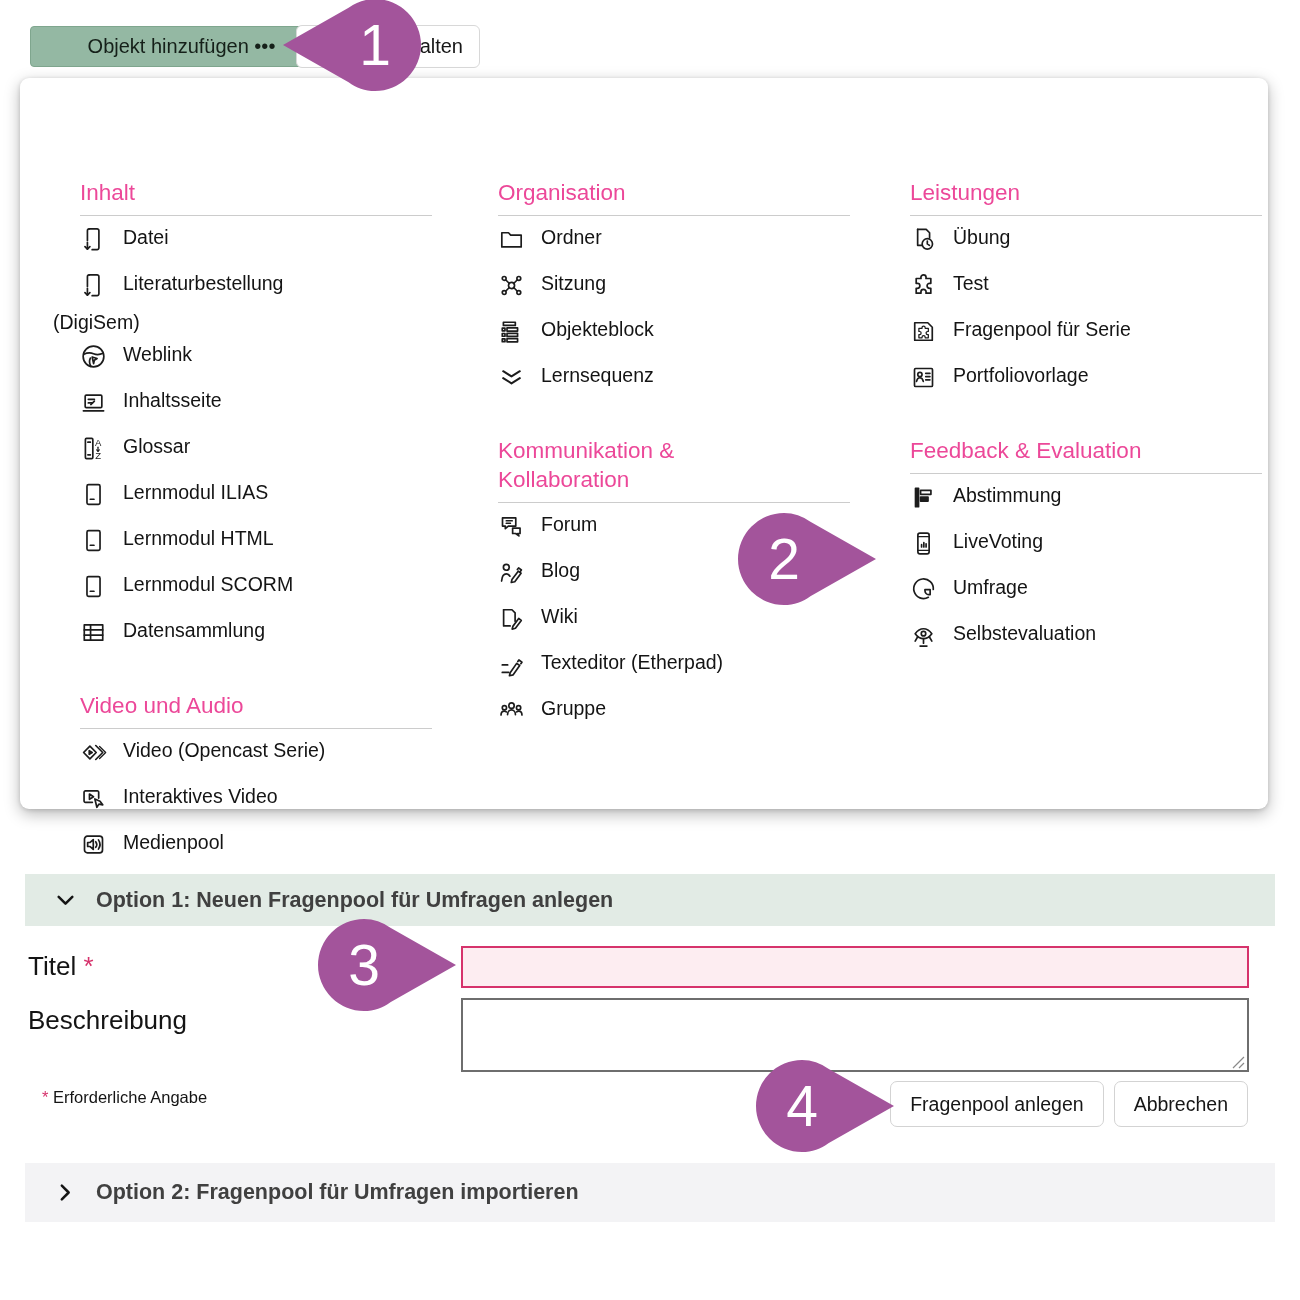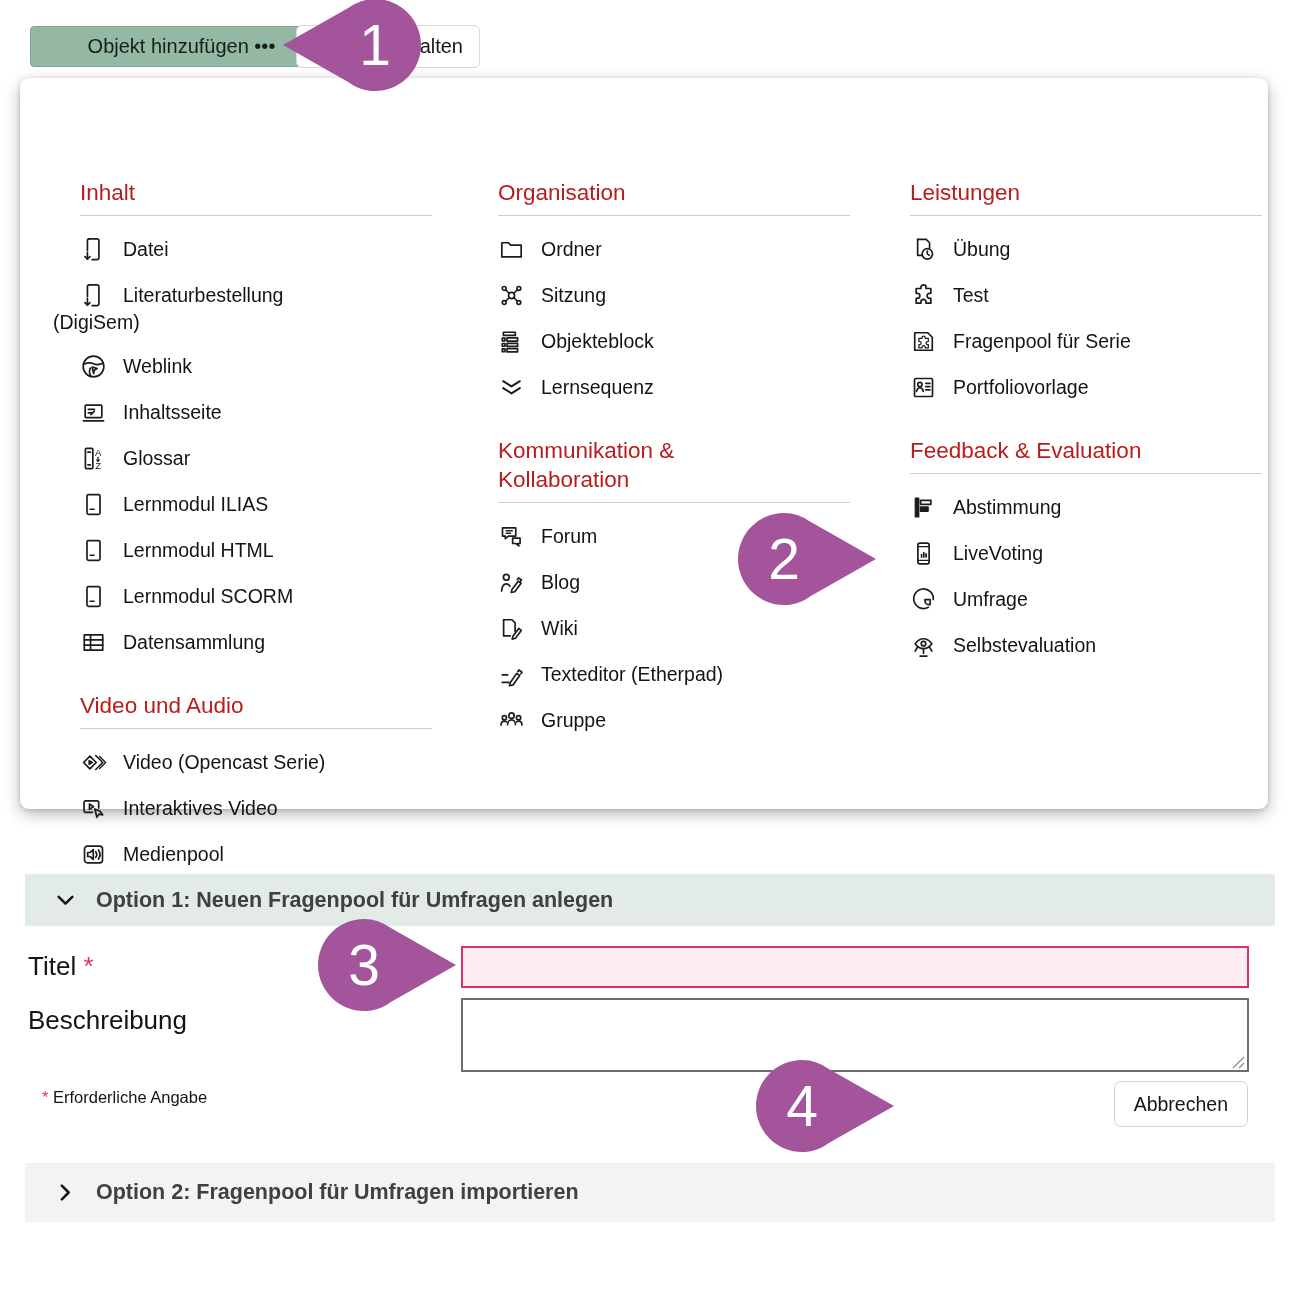--- a/index.html
+++ b/index.html
@@ -15,25 +15,25 @@
     background:#fff;border:1px solid #d8d8d8;border-radius:6px;
     display:flex;align-items:center;justify-content:flex-end;padding-right:16px;
     font-size:20px;color:#161616;cursor:pointer;box-sizing:border-box;}
 
   
   .panel{position:absolute;left:20px;top:78px;width:1248px;height:731px;background:#fff;
     border-radius:9px;box-shadow:0 5px 16px rgba(0,0,0,.28),0 1px 4px rgba(0,0,0,.14);}
   .menu-col{position:absolute;top:100px;width:352px;}
   #col1{left:60px}#col2{left:478px}#col3{left:890px}
   .menu-heading{font-size:22.5px;font-weight:400;line-height:29px;margin:26px 0 8px;
-    white-space:pre-line;color:#b91c1c;}
+    white-space:pre-line;color:#ec4899;}
   .menu-section:first-child .menu-heading{margin-top:0;}
   .menu-rule{border:none;border-top:1px solid #ccc;margin:0 0 10px;}
   .menu-item{cursor:pointer;}
-  .menu-item .row{display:flex;align-items:center;gap:16px;min-height:46px;
+  .menu-item .row{display:flex;gap:16px;min-height:46px;
     font-size:19.5px;color:#141414;}
   .menu-item svg{width:27px;height:27px;flex:none;color:#1c1c1c;}
   .hang{font-size:19.5px;color:#141414;margin-left:-27px;margin-top:-7px;padding-bottom:9px;}
 
   
   .callout{position:absolute;width:140px;height:96px;z-index:30;pointer-events:none;}
   .callout svg{width:140px;height:96px;display:block;}
   .callout .pin{fill:#a3549b;}
   .callout text{fill:#fff;font-size:57px;font-family:"Liberation Sans","DejaVu Sans",sans-serif;}
   #callout-1{left:283px;top:-3px;}
@@ -453,20 +453,21 @@
   <svg class="resize-grip" viewBox="0 0 13 13">
     <path d="M12 1 1 12M12 7 7 12" stroke="#8a8a8a" stroke-width="1.2" fill="none"></path>
   </svg>
 
   <div id="required-note">
     <span class="star">*</span>
     <span>Erforderliche Angabe</span>
   </div>
 
   <div class="buttons-row">
+    <button class="btn-form">Fragenpool anlegen</button>
     <button class="btn-form">Abbrechen</button>
   </div>
 
   <div class="option-header" id="opt2-header">
     <svg viewBox="0 0 20 20" fill="none" stroke="#141414" stroke-width="2.4" stroke-linecap="round" stroke-linejoin="round">
       <path d="M6.5 3.5 13 10l-6.5 6.5"></path>
     </svg>
     <span>Option 2: Fragenpool für Umfragen importieren</span>
   </div>
 

